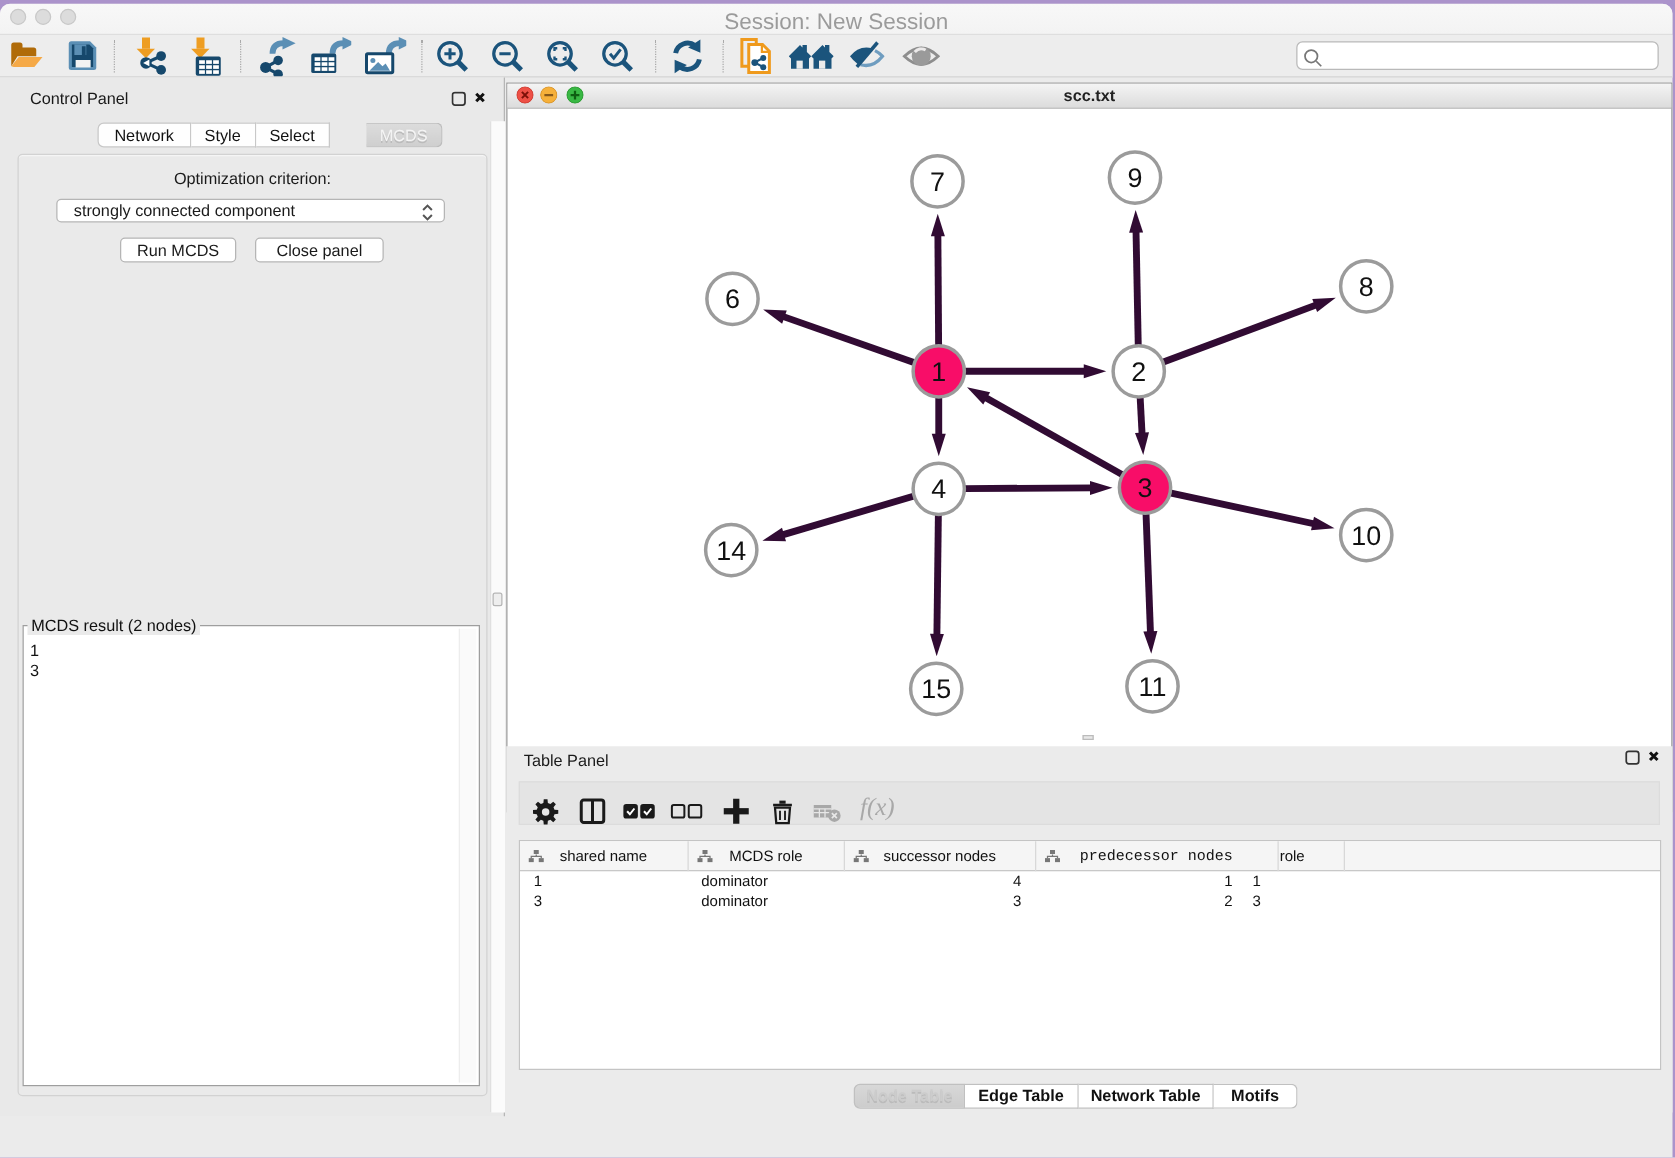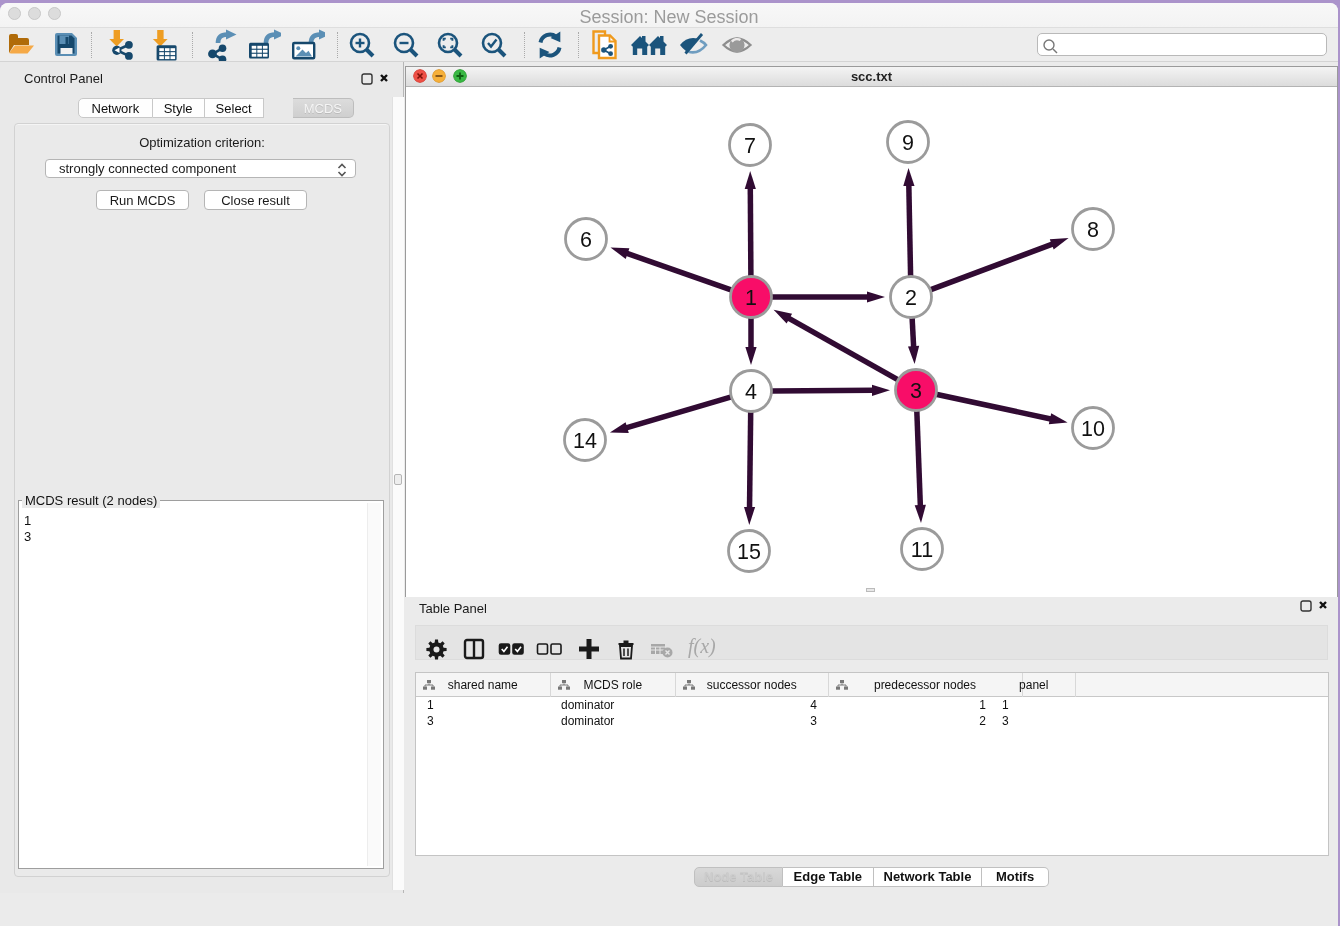--- a/index.html
+++ b/index.html
@@ -37,21 +37,21 @@
 #nettitle span { display:block; text-align:center; font-size:13px; font-weight:bold; color:#222; padding-top:2px; }
 .light { position:absolute; top:2px; width:14px; height:14px; border-radius:50%; }
 
 #tablepanel { position:absolute; left:405px; top:594px; width:933px; height:293px; background:#ebebeb; }
 #tp-title { position:absolute; left:14px; top:4px; font-size:13px; color:#1a1a1a; }
 #tp-toolbar { position:absolute; left:10px; top:28px; width:913px; height:35px; background:#e4e4e4; border:1px solid #dcdcdc; }
 #tp-table { position:absolute; left:10px; top:75px; width:914px; height:184px; background:#fff; border:1px solid #c4c4c4; }
 #tp-header { position:absolute; left:0; top:0; width:100%; height:24px; background:#f5f5f5; border-bottom:1px solid #c8c8c8; }
 .th { position:absolute; top:0; height:24px; border-right:1px solid #d8d8d8; font-size:12px; color:#111; text-align:center; line-height:24px; }
 .td { position:absolute; font-size:12px; color:#111; height:17px; line-height:17px; }
-#tp-tabs { position:absolute; left:289px; top:270px; height:20px; display:flex; font-size:13px; font-weight:bold; }
+#tp-tabs { position:absolute; left:278px; top:270px; height:20px; display:flex; font-size:13px; font-weight:bold; }
 .tptab { background:#fff; border:1px solid #c0c0c0; border-left:none; padding:0 11.5px; line-height:18px; color:#111; }
 .tptab.sel { background:linear-gradient(#d8d8d8,#cccccc); color:#ccc; text-shadow:0 1px 0 #bbb; border-radius:5px 0 0 5px; border-left:1px solid #c0c0c0; }
 .tptab.last { border-radius:0 5px 5px 0; }
 
 #statusbar { position:absolute; left:0; top:887px; width:100%; height:36px; background:#ececec; border-top:1px solid #c6c6c6; border-bottom:1px solid #9a9a9a; }
 #listbtn { position:absolute; left:11px; top:9px; width:27px; height:21px; background:#f5f5f5; border:1px solid #b0b0b0; }
 #membtn { position:absolute; right:11px; top:7px; width:74px; height:23px; background:#f7f7f7; border:1px solid #aaa; font-size:12px; color:#111; }
 #membtn .dot { position:absolute; left:9px; top:5px; width:12px; height:12px; background:#1d9338; border-radius:50%; }
 #membtn .t { position:absolute; left:27px; top:4px; }
 svg text { font-size:21.5px; fill:#111; font-family:"Liberation Sans",sans-serif; }
@@ -220,21 +220,21 @@
     </div>
     <div id="cp-content">
       <div id="optlabel">Optimization criterion:</div>
       <div id="dropdown">strongly connected component
         <svg style="position:absolute; right:8px; top:3px;" width="10" height="14" viewBox="0 0 10 14">
             <path d="M1.5 5 L5 1.5 L8.5 5" fill="none" stroke="#555" stroke-width="1.6"></path>
             <path d="M1.5 9 L5 12.5 L8.5 9" fill="none" stroke="#555" stroke-width="1.6"></path>
           </svg>
       </div>
       <div class="btn" style="left:81px; width:93px;">Run MCDS</div>
-      <div class="btn" style="left:189px; width:103px;">Close result</div>
+      <div class="btn" style="left:189px; width:103px;">Close panel</div>
       <div id="fieldset"></div>
       <div id="fieldset-legend">MCDS result (2 nodes)</div>
       <div id="fieldset-text">1<br>3</div>
       <div id="fs-scroll"></div>
     </div>
   </div>
   <div id="netwin">
     <div id="nettitle">
       <svg class="light" style="left:7px;" viewBox="0 0 14 14">
           <circle cx="7" cy="7" r="6.5" fill="#ee5046" stroke="#ce3a30" stroke-width="0.8"></circle>
@@ -378,29 +378,29 @@
               <path d="M7 4.5 L7 6 M3 7.5 L3 6 L11 6 L11 7.5" fill="none" stroke="#777" stroke-width="1"></path>
             </svg>MCDS role</div>
           <div class="th" style="left:260px; width:152.5px;"><svg style="position:absolute; left:6px; top:6px;" width="14" height="12" viewBox="0 0 14 12">
               <g fill="#777">
                 <rect x="5" y="1" width="4" height="3.2"></rect>
                 <rect x="1" y="7.5" width="4" height="3.2"></rect>
                 <rect x="9" y="7.5" width="4" height="3.2"></rect>
               </g>
               <path d="M7 4.5 L7 6 M3 7.5 L3 6 L11 6 L11 7.5" fill="none" stroke="#777" stroke-width="1"></path>
             </svg>successor nodes</div>
-          <div class="th" style="left:412.5px; width:194px;"><svg style="position:absolute; left:6px; top:6px;" width="14" height="12" viewBox="0 0 14 12">
+          <div class="th" style="left:412.5px; width:194px;font-family:Liberation Mono, monospace;"><svg style="position:absolute; left:6px; top:6px;" width="14" height="12" viewBox="0 0 14 12">
               <g fill="#777">
                 <rect x="5" y="1" width="4" height="3.2"></rect>
                 <rect x="1" y="7.5" width="4" height="3.2"></rect>
                 <rect x="9" y="7.5" width="4" height="3.2"></rect>
               </g>
               <path d="M7 4.5 L7 6 M3 7.5 L3 6 L11 6 L11 7.5" fill="none" stroke="#777" stroke-width="1"></path>
             </svg>predecessor nodes</div>
-          <div class="th" style="left:577px; width:82.5px;">panel</div>
+          <div class="th" style="left:577px; width:82.5px;">role</div>
         </div>
       <div class="td" style="left:11px; top:24px;">1</div>
         <div class="td" style="left:145px; top:24px;">dominator</div>
         <div class="td" style="left:260px; top:24px; width:141px; text-align:right;">4</div>
         <div class="td" style="left:412px; top:24px; width:158px; text-align:right;">1</div>
         <div class="td" style="left:586px; top:24px;">1</div>
         <div class="td" style="left:11px; top:40px;">3</div>
         <div class="td" style="left:145px; top:40px;">dominator</div>
         <div class="td" style="left:260px; top:40px; width:141px; text-align:right;">3</div>
         <div class="td" style="left:412px; top:40px; width:158px; text-align:right;">2</div>

